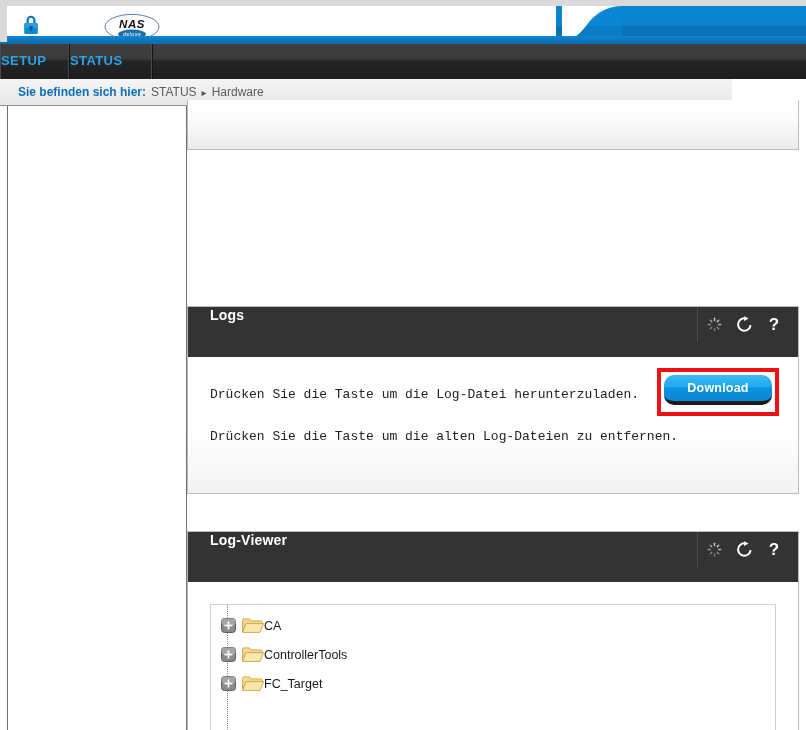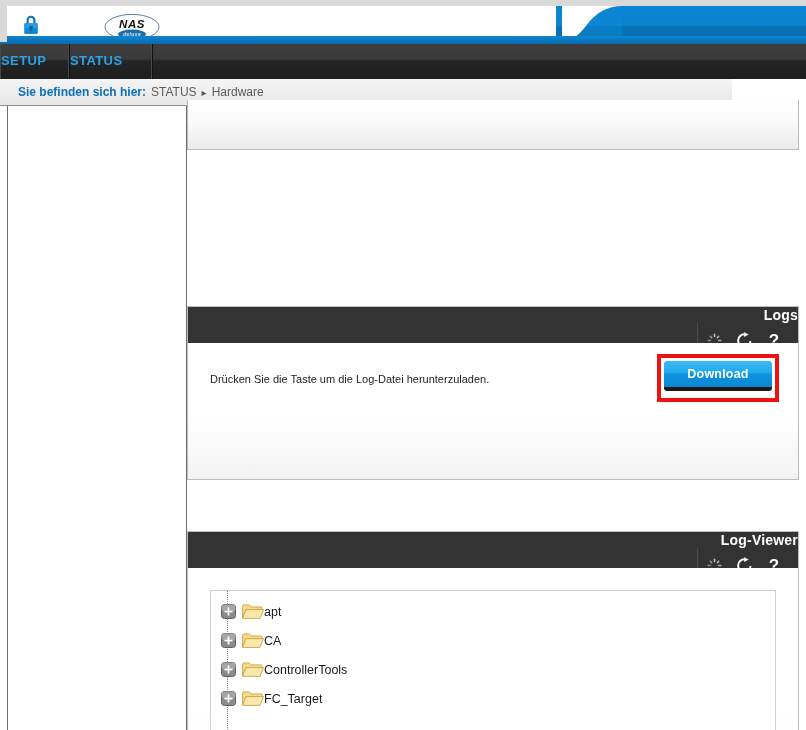--- a/index.html
+++ b/index.html
@@ -169,28 +169,27 @@
     box-sizing: border-box;
     background: #ffffff;
   }
   .panel-cut {
     top: -6px;
     height: 50px;
     background: linear-gradient(to bottom,#ffffff 0%, #fbfbfb 40%, #ebebeb 100%);
     border-top: none;
   }
   .panel-head {
-    height: 36px;
+    height: 50px;
     background: #333333;
     display: flex;
-    align-items: flex-end;
+    align-items: flex-start;
     justify-content: space-between;
     padding: 0 0 0 22px;
     box-sizing: border-box;
-    flex-direction: column;
   }
   .panel-title {
     color: #ffffff;
     font-size: 14px;
     font-weight: bold;
     letter-spacing: 0.2px;
   }
   .panel-tools {
     display: flex;
     align-items: center;
@@ -215,32 +214,33 @@
   .panel-body {
     background: linear-gradient(to bottom,#ffffff 0%, #ffffff 55%, #f2f2f2 100%);
   }
 
   
   .logs-panel { top: 200px; }
   .logs-body { height: 136px; position: relative; }
   .logs-row {
     position: absolute;
     left: 22px;
-    font-size: 11px;
+    font-size: 13px;
     color: #222222;
+    font-family: Liberation Mono, monospace;
   }
   .logs-row-1 { top: 30px; }
   .logs-row-2 { top: 72px; }
 
   .btn {
     position: absolute;
     width: 108px;
     height: 30px;
     border: none;
-    border-radius: 3px;
+    border-radius: 10px;
     background: linear-gradient(to bottom,#3fb9f2 0%, #1ea9ed 45%, #0a93e0 50%, #0b87d4 100%);
     border-bottom: 4px solid #1a1a1a;
     color: #ffffff;
     font-size: 12.5px;
     font-weight: bold;
     font-family: "Liberation Sans", sans-serif;
     cursor: pointer;
     box-sizing: border-box;
     padding: 0;
     letter-spacing: 0.2px;
@@ -393,20 +393,21 @@
               <path d="M8.6,0.2 L13.4,2.6 L8.6,5.2 Z" fill="#ffffff"></path>
             </svg>
           </div>
           <div class="tool-btn">
             <span class="tool-help">?</span>
           </div>
         </div>
       </div>
       <div class="panel-body logs-body">
         <div class="logs-row logs-row-1">Drücken Sie die Taste um die Log-Datei herunterzuladen.</div>
+        <div class="logs-row logs-row-2">Drücken Sie die Taste um die alten Log-Dateien zu entfernen.</div>
         <button class="btn btn-download">Download</button>
         <div class="btn-highlight"></div>
       </div>
     </div>
 
     <div class="panel viewer-panel">
       <div class="panel-head">
         <span class="panel-title">Log-Viewer</span>
         <div class="panel-tools">
           <div class="tool-btn">
@@ -433,37 +434,20 @@
             <span class="tool-help">?</span>
           </div>
         </div>
       </div>
       <div class="panel-body viewer-body">
         <div class="tree-box">
           <div class="tree">
             <div class="tree-line"></div>
 
 
-            <div class="tree-node">
-              <span class="tree-toggle">
-                <svg width="15" height="15" viewBox="0 0 15 15">
-                  <rect x="0.5" y="0.5" width="14" height="14" rx="3" fill="#8b8b8b" stroke="#5e5e5e"></rect>
-                  <rect x="0.5" y="0.5" width="14" height="7" rx="3" fill="#a5a5a5"></rect>
-                  <rect x="3.5" y="6.7" width="8" height="1.7" fill="#ffffff"></rect>
-                  <rect x="6.65" y="3.5" width="1.7" height="8" fill="#ffffff"></rect>
-                </svg>
-              </span>
-              <span class="folder-icon">
-                <svg width="22" height="17" viewBox="0 0 22 17">
-                  <path d="M0.6,3.4 C0.6,2.4 1.2,1.9 2,1.9 L7.4,1.9 L9,3.9 L18.8,3.9 C19.6,3.9 20.2,4.5 20.2,5.3 L20.2,7 L3.9,7 L0.6,14.6 Z" fill="#f6d98a" stroke="#c9a53e" stroke-width="0.9"></path>
-                  <path d="M3.9,6.6 L21.5,6.6 L18,15.4 L0.6,15.4 Z" fill="#fbe6ad" stroke="#c9a53e" stroke-width="0.9"></path>
-                </svg>
-              </span>
-              <span class="tree-label">apt</span>
-            </div>
 
             <div class="tree-node">
               <span class="tree-toggle">
                 <svg width="15" height="15" viewBox="0 0 15 15">
                   <rect x="0.5" y="0.5" width="14" height="14" rx="3" fill="#8b8b8b" stroke="#5e5e5e"></rect>
                   <rect x="0.5" y="0.5" width="14" height="7" rx="3" fill="#a5a5a5"></rect>
                   <rect x="3.5" y="6.7" width="8" height="1.7" fill="#ffffff"></rect>
                   <rect x="6.65" y="3.5" width="1.7" height="8" fill="#ffffff"></rect>
                 </svg>
               </span>

